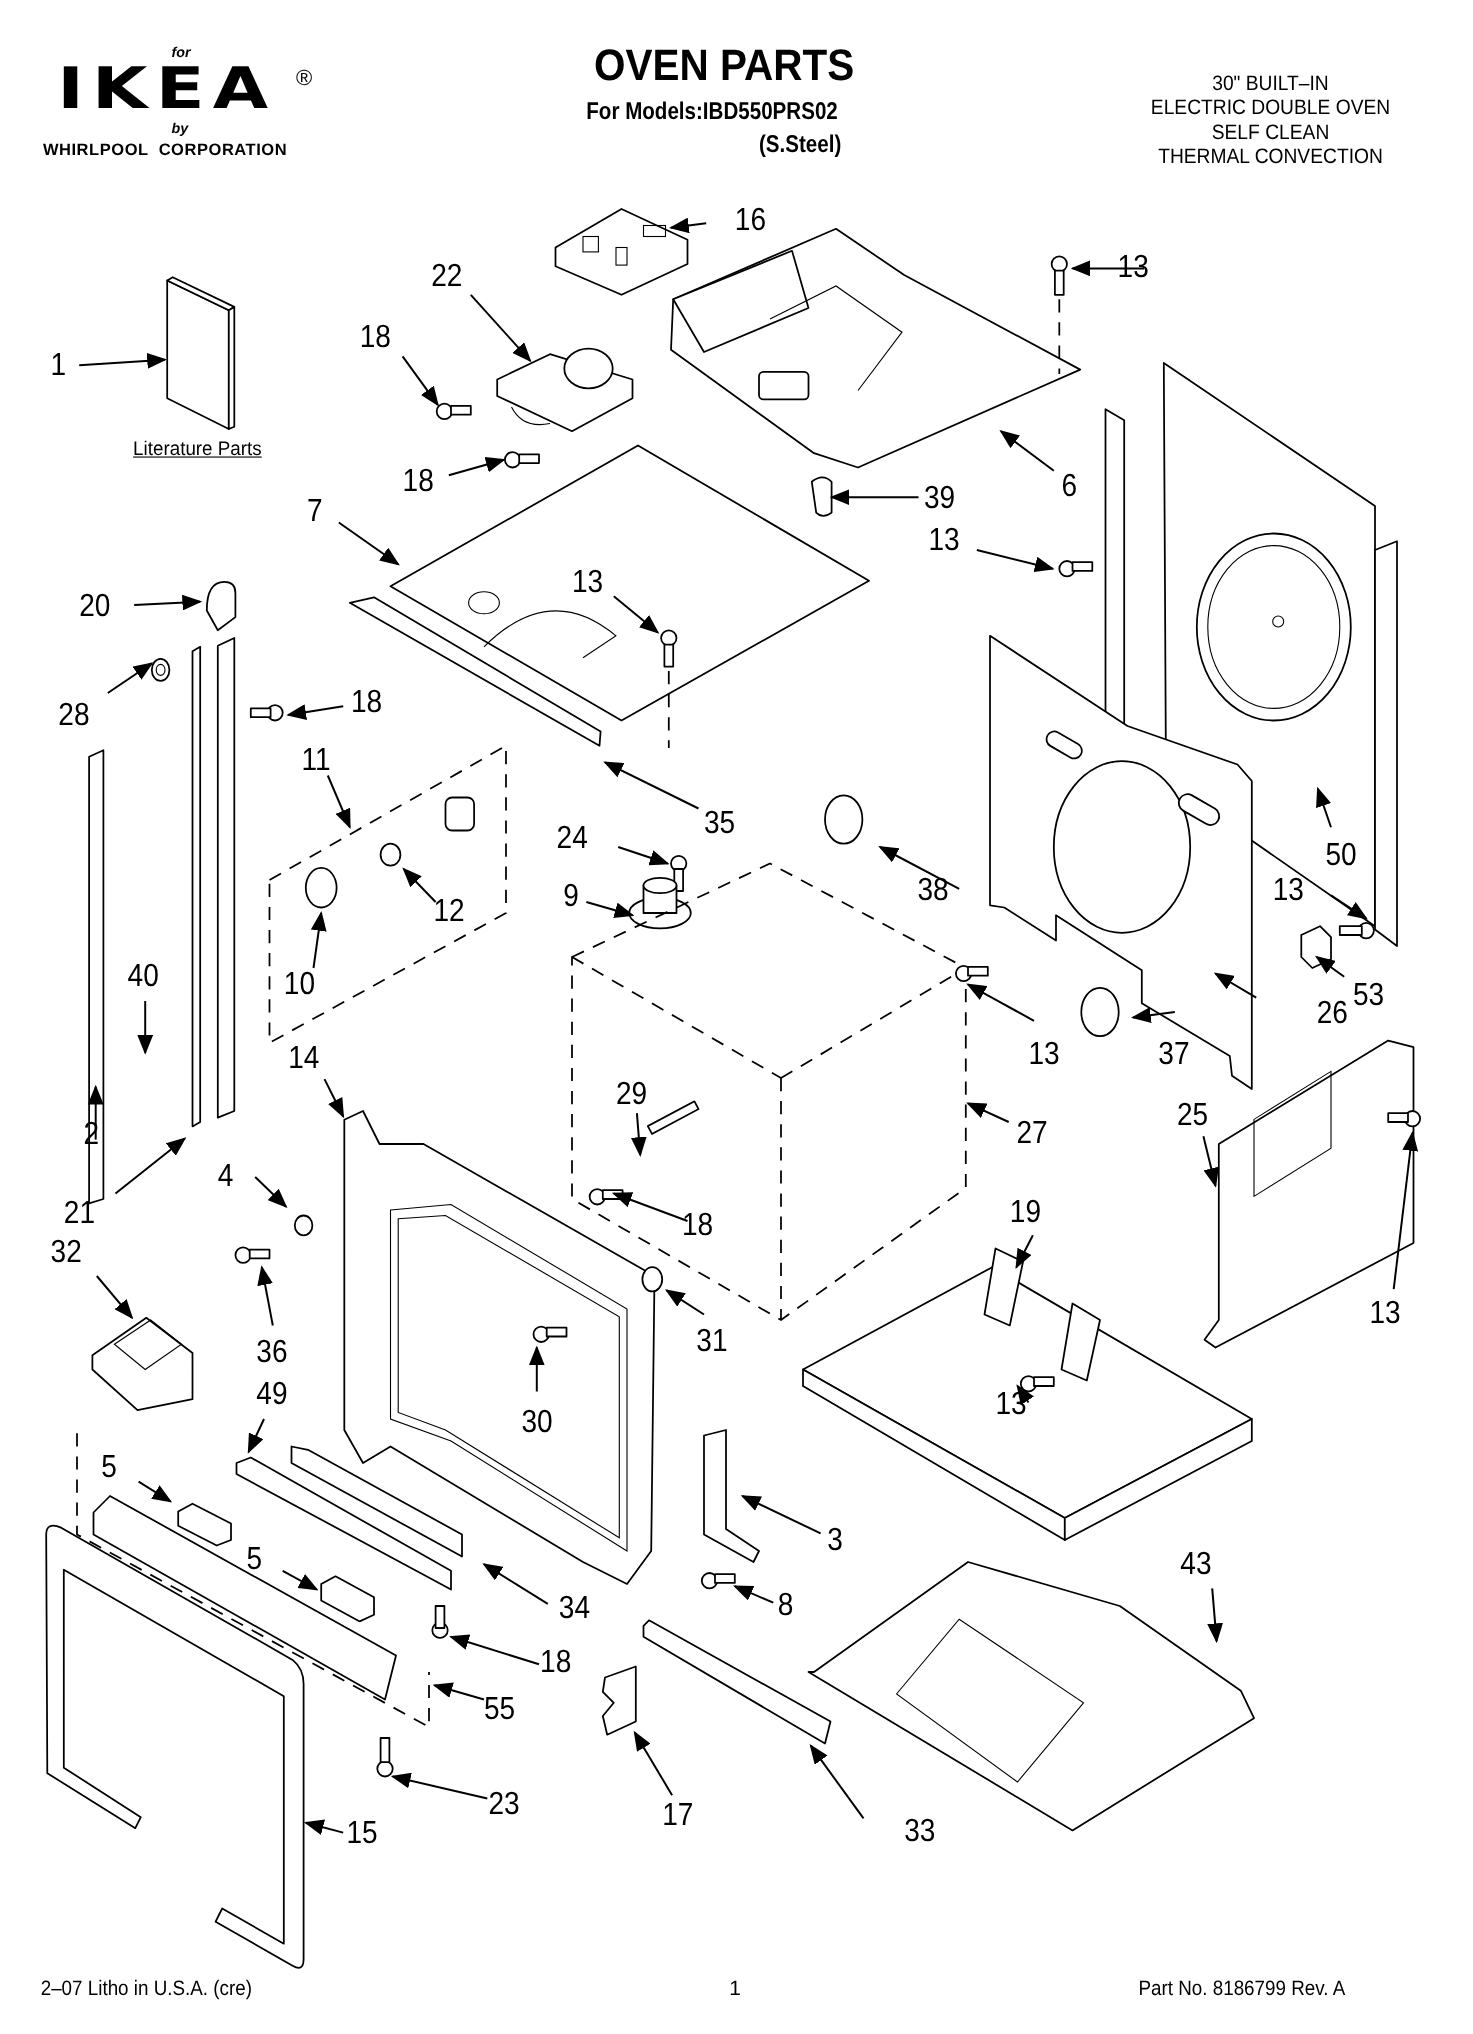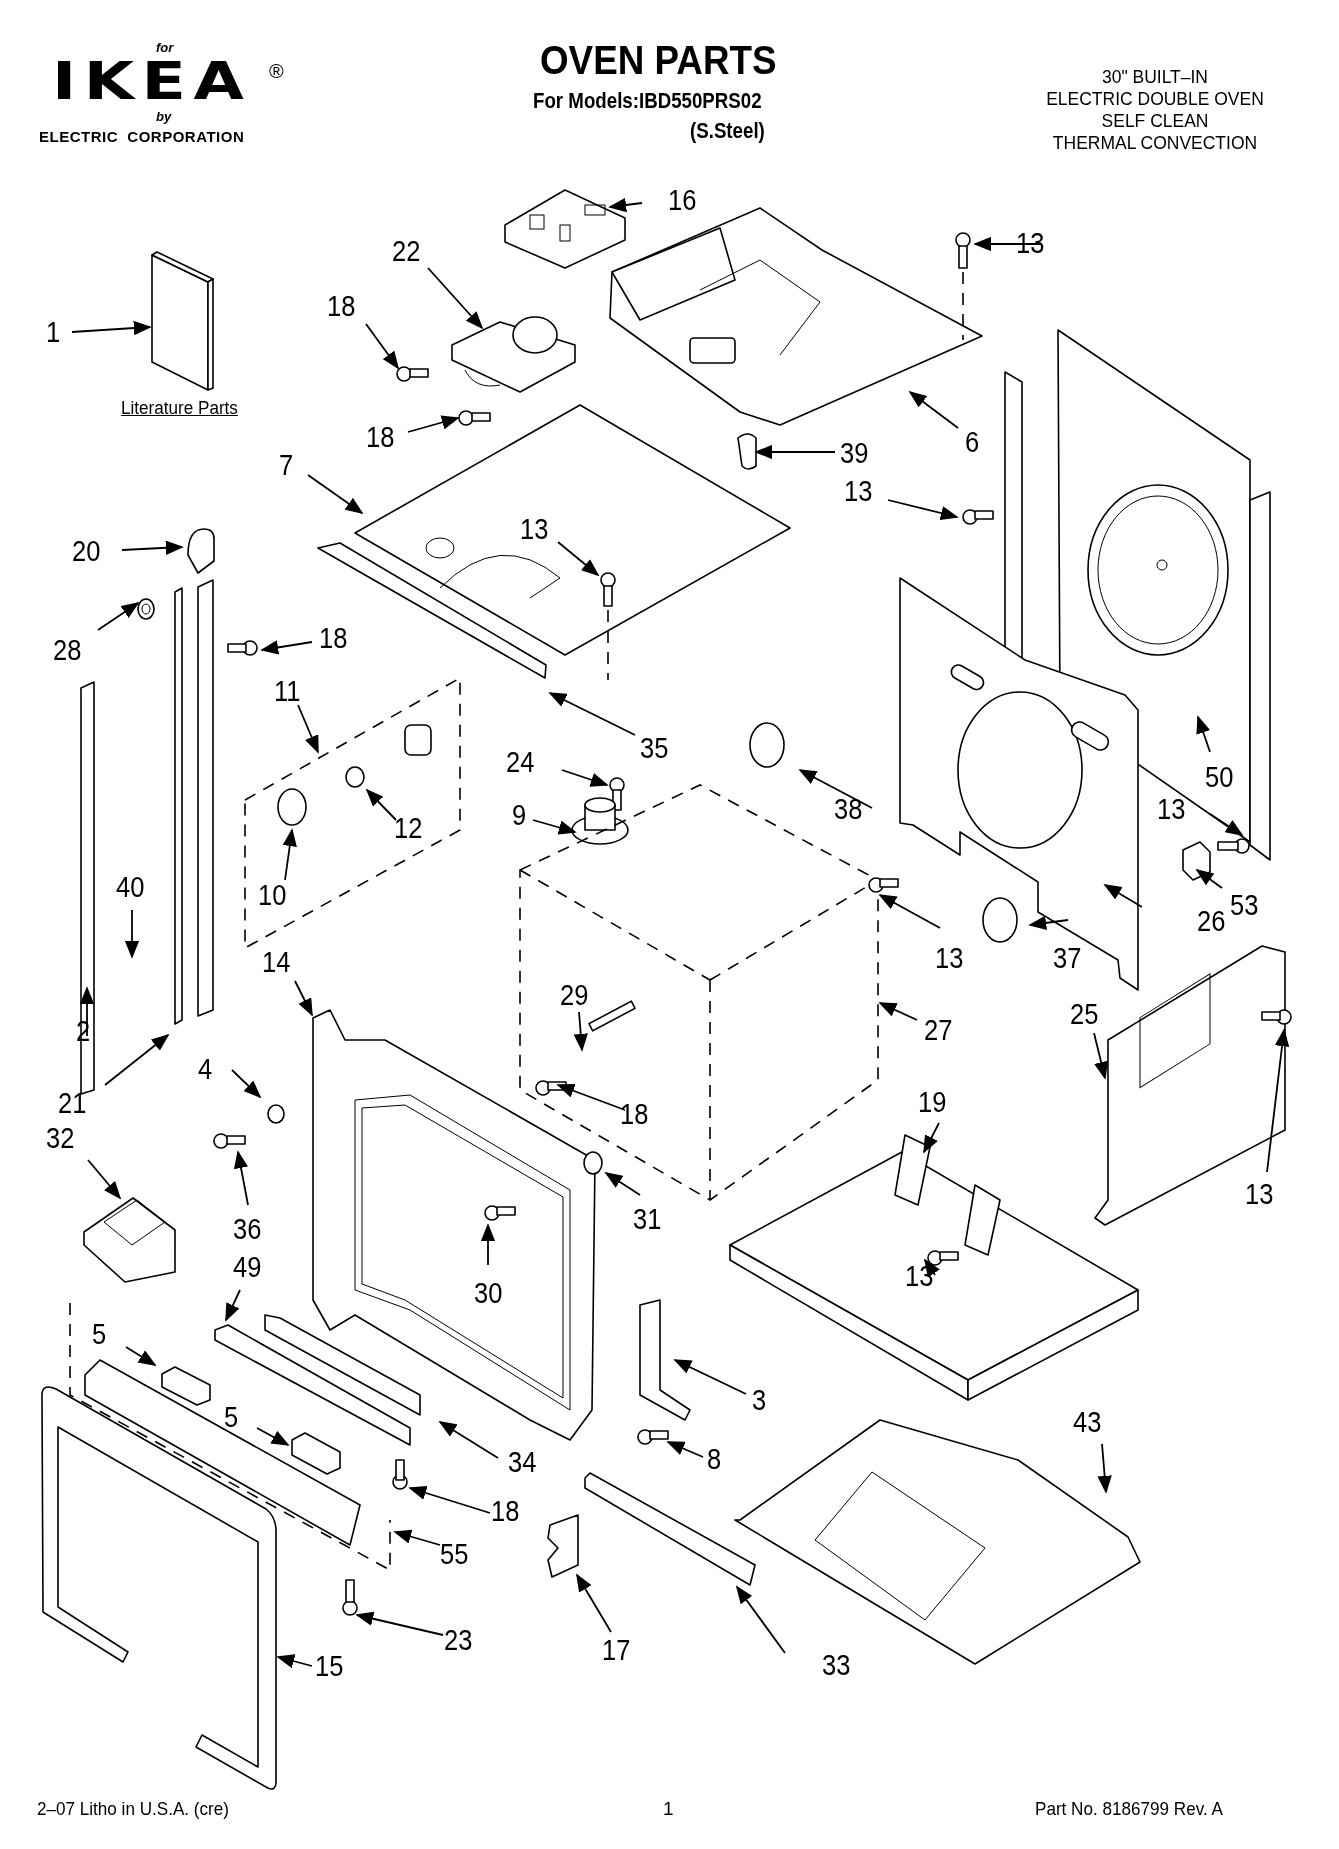--- a/index.html
+++ b/index.html
@@ -31,21 +31,21 @@
   svg .dash { fill: none; stroke: #000; stroke-width: 1.6; stroke-dasharray: 12 9; }
   svg .lead { stroke: #000; stroke-width: 1.8; fill: none; }
 </style>
 </head>
 <body>
 
 <div class="abs" id="brand-for">for</div>
 <div class="abs" id="brand-ikea">IKEA</div>
 <div class="abs" id="brand-reg">®</div>
 <div class="abs" id="brand-by">by</div>
-<div class="abs" id="brand-corp" style="white-space:pre">ELECTRIC  CORPORATION</div>
+<div class="abs" id="brand-corp" style="white-space:pre">WHIRLPOOL  CORPORATION</div>
 
 <div class="abs" id="title">OVEN PARTS</div>
 <div class="abs" id="models">For Models:IBD550PRS02</div>
 <div class="abs" id="finish">(S.Steel)</div>
 
 <div class="abs" id="product-desc">
   <div>30" BUILT–IN</div>
   <div>ELECTRIC DOUBLE OVEN</div>
   <div>SELF CLEAN</div>
   <div>THERMAL CONVECTION</div>

